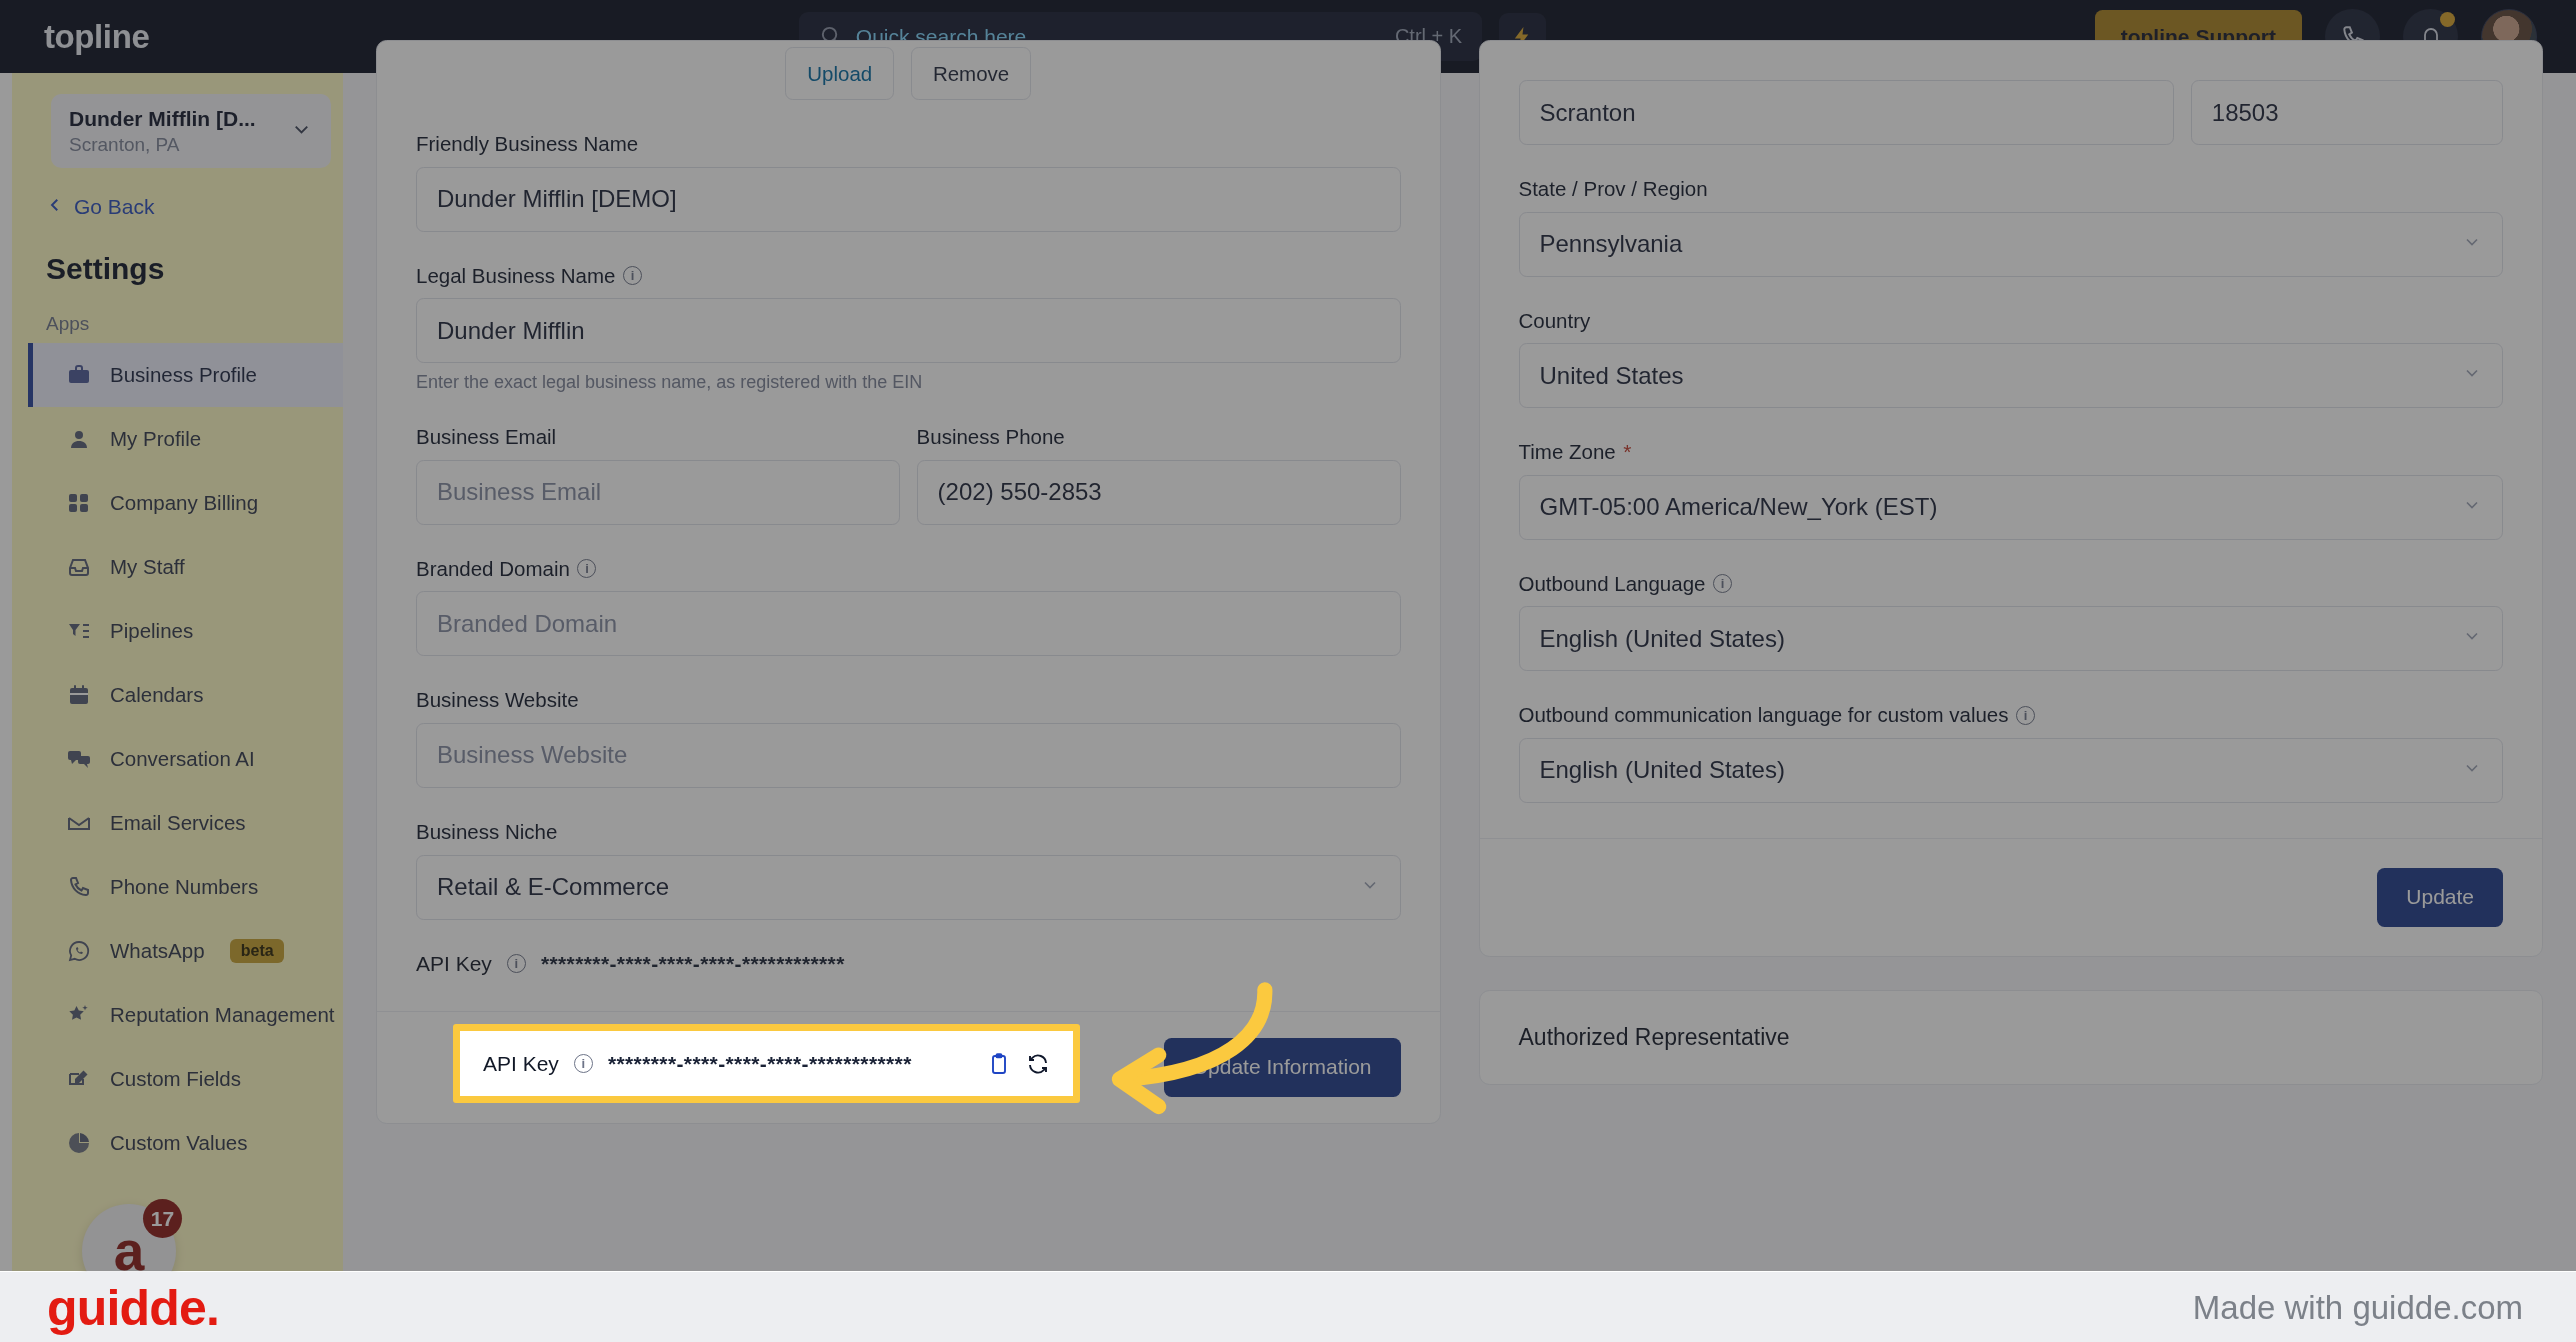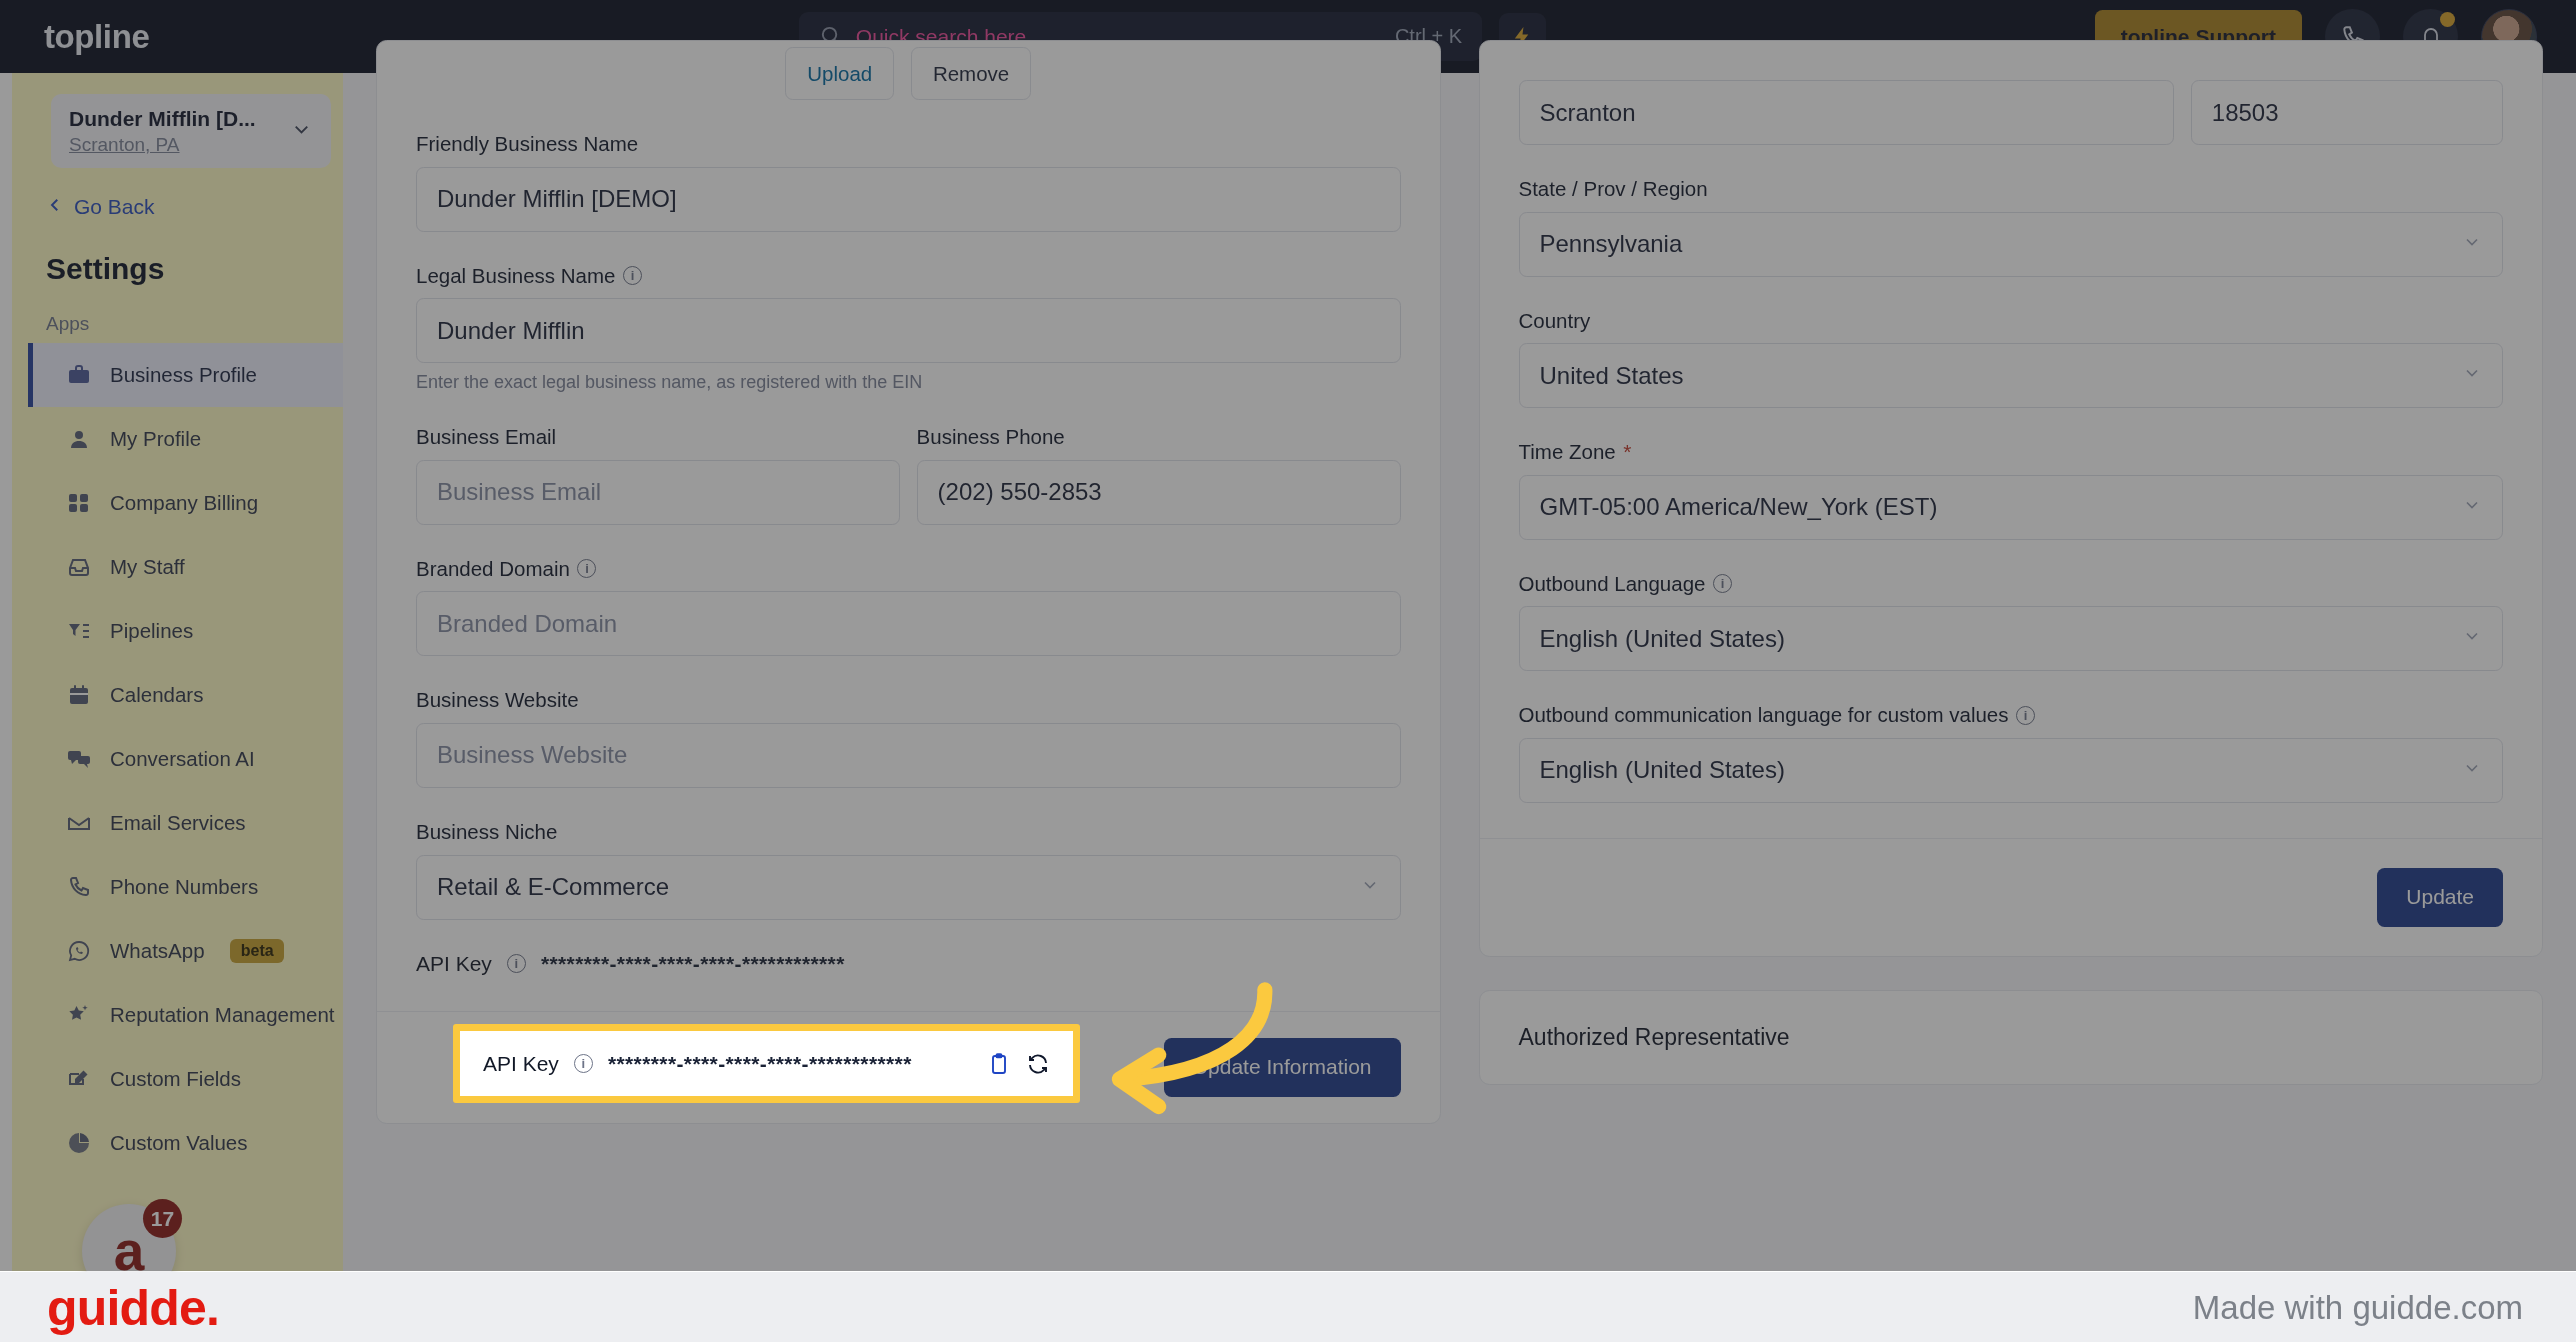--- a/index.html
+++ b/index.html
@@ -19,21 +19,21 @@
   }
   .brand {
     width: 346px; padding-left: 44px;
     color: #e9ecf3; font-size: 33px; font-weight: 700; letter-spacing: -0.4px;
   }
   .search-wrap { flex: 1; display: flex; justify-content: center; align-items: center; }
   .searchbox {
     width: 683px; height: 49px; background: #161c31; border-radius: 9px;
     display: flex; align-items: center; padding: 0 20px; gap: 13.7px;
   }
-  .searchbox .ph { flex: 1; color: #ec4899; font-size: 21px; }
+  .searchbox .ph { flex: 1; color: #7dd3fc; font-size: 21px; }
   .searchbox .kbd { color: #9aa2b6; font-size: 20px; }
   .bolt-btn {
     width: 47px; height: 47px; margin-left: 16.7px; border-radius: 9px;
     background: #161c31; display: flex; align-items: center; justify-content: center;
   }
   .right-cluster {
     width: 577px; display: flex; align-items: center; justify-content: flex-end;
     gap: 23px; padding-right: 39px;
   }
   .support-btn {
@@ -66,21 +66,21 @@
   .sidebar {
     position: absolute; top: 0; left: 12px; width: 343px; height: 1198px;
     background: #fef9c3; border-right: 0.8px solid #e4e7ee; padding-left: 16px;
   }
   .loc-card {
     margin: 21px 23px 0 23px; height: 74px; border-radius: 10.6px;
     background: #f3f4f8; padding: 10.6px 18px;
     display: flex; align-items: center; justify-content: space-between;
   }
   .loc-name { font-size: 21px; font-weight: 700; color: #131a2e; }
-  .loc-sub { font-size: 19px; color: #7b8296; margin-top: 3px; text-decoration: underline; }
+  .loc-sub { font-size: 19px; color: #7b8296; margin-top: 3px; }
   .goback { margin: 27px 0 0 18px; display: flex; align-items: center; gap: 10px;
             color: #2b4ebc; font-size: 21px; font-weight: 500; cursor: pointer; }
   .settings-title { margin: 33px 0 0 18px; font-size: 30px; font-weight: 700; color: #0e1527; }
   .apps-label { margin: 27px 0 7.6px 18px; font-size: 19px; color: #6c7489; }
   .nav-item {
     height: 64px; display: flex; align-items: center; gap: 18px;
     padding-left: 38px; font-size: 20.5px; color: #30374b; cursor: pointer; position: relative; text-align: right;
   }
   .nav-item.active { background: #eceefb; color: #1b2440; font-weight: 500; }
   .nav-item.active::before {

